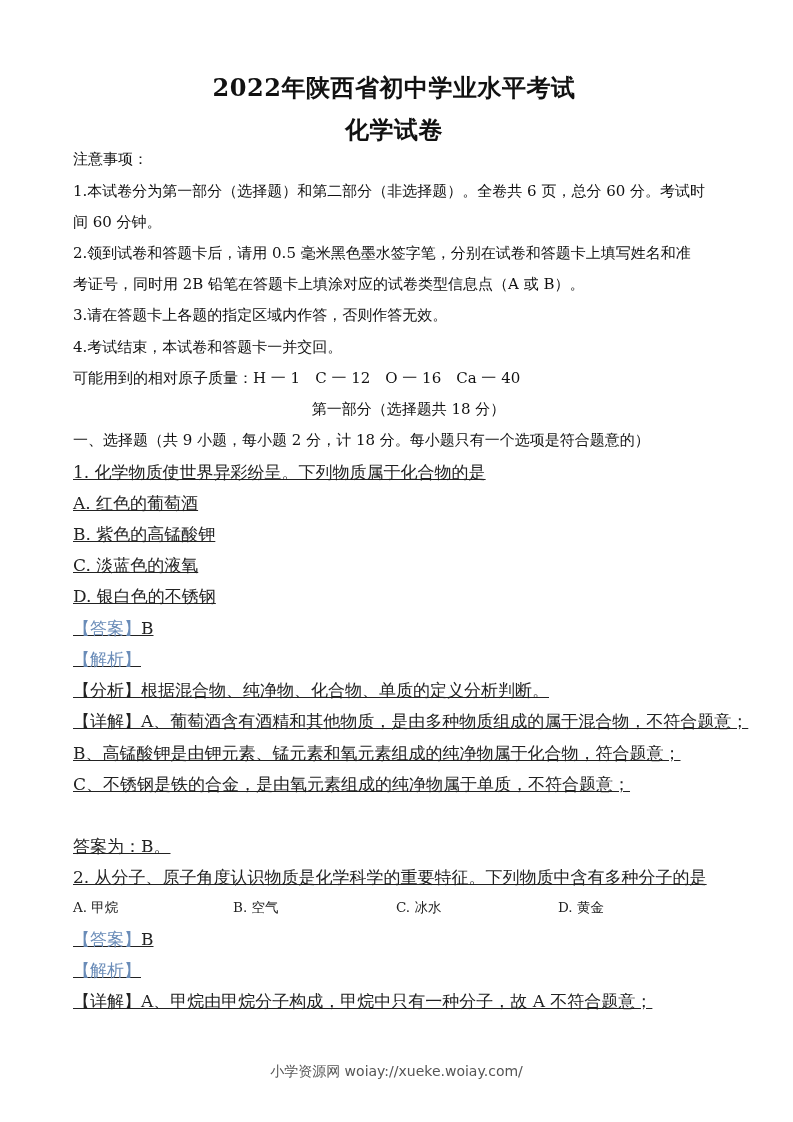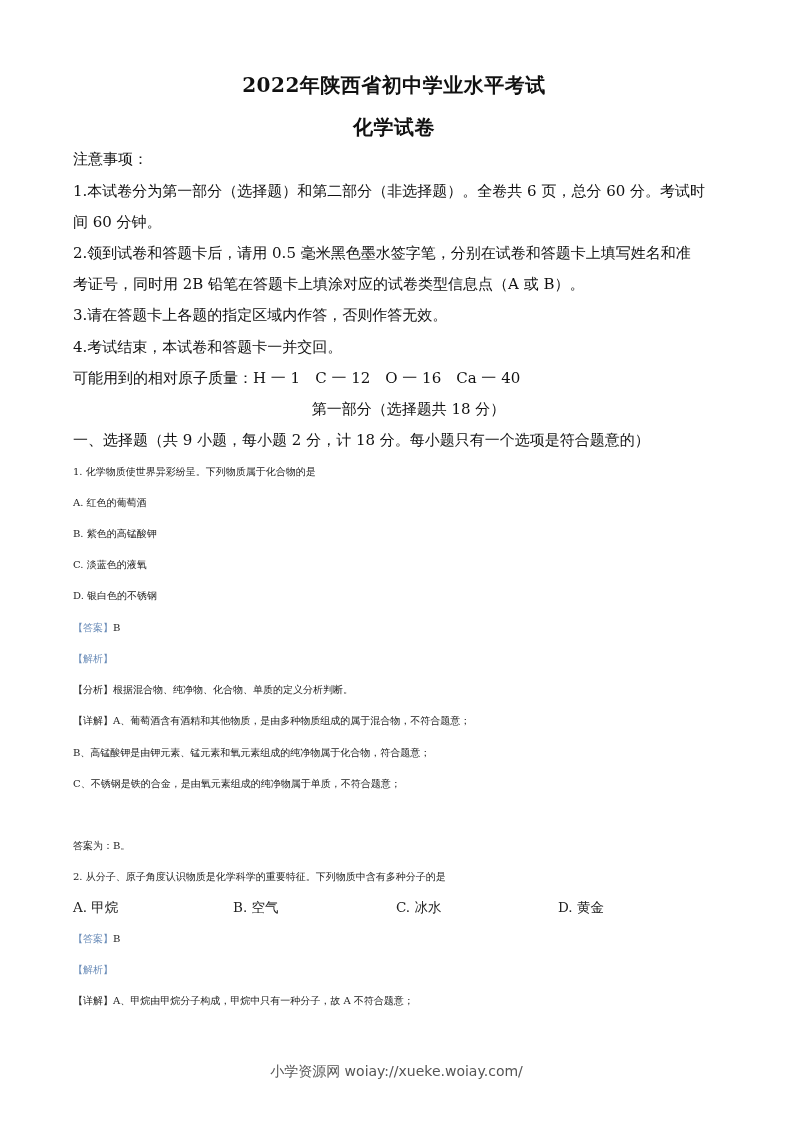--- a/index.html
+++ b/index.html
@@ -19,39 +19,40 @@
       position: absolute;
       left: 0; top: 0;
       width: 793px;
       height: 1122px;
     }
     .title {
       position: absolute;
       left: 0; width: 788px;
       text-align: center;
       font-weight: bold;
-      font-size: 20px;
+      font-size: 24px;
       color: #111;
       letter-spacing: 0.5px;
     }
     .line {
       position: absolute;
       left: 73px;
       white-space: nowrap;
       font-size: 14px;
       line-height: 18px;
     }
     .bold {
       font-weight: normal;
       font-size: 15px;
       color: #111;
     }
     .normal {
-      font-size: 10px;
+      font-size: 17px;
       color: #222;
+      text-decoration: underline;
     }
     .center {
       left: 12px;
       width: 793px;
       text-align: center;
     }
     .tag {
       color: #6a8cb8;
     }
     .opt {

